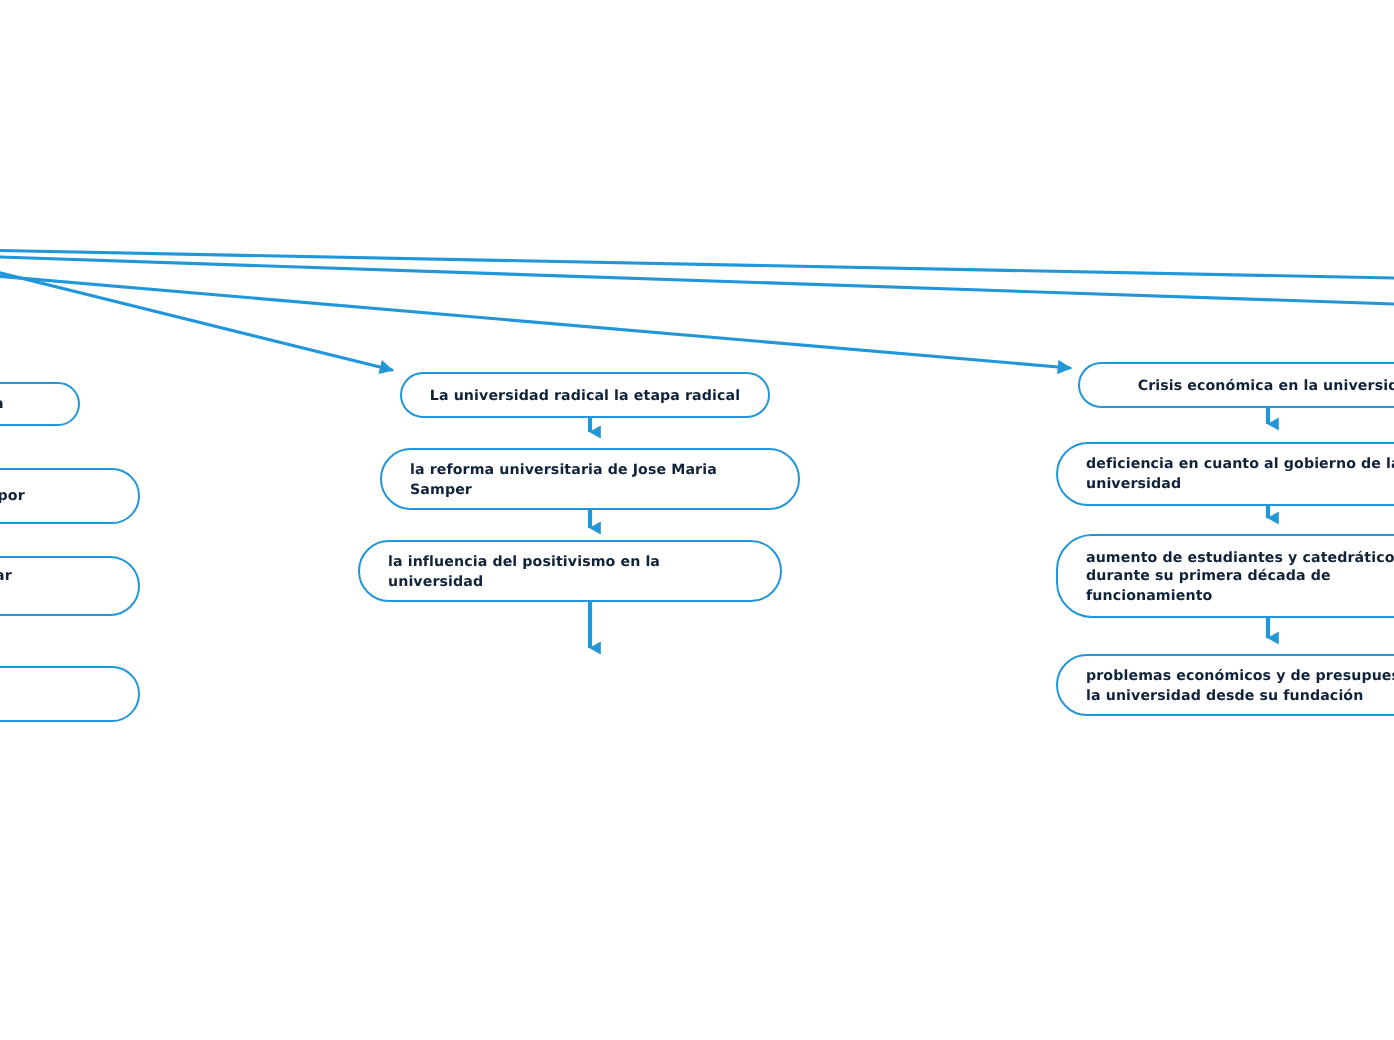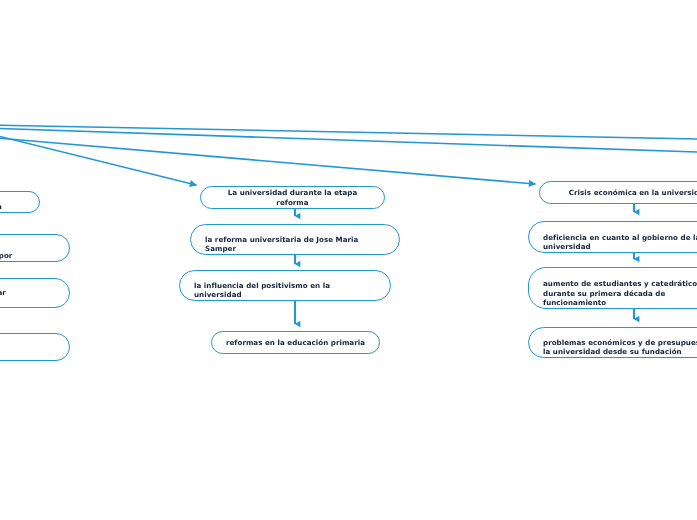--- a/index.html
+++ b/index.html
@@ -43,21 +43,20 @@
     white-space: pre-line;
     z-index: 2;
   }
   .node.center {
     justify-content: center;
     text-align: center;
   }
   .node.leftpad {
     justify-content: flex-start;
     text-align: left;
-    align-items: flex-end;
   }
   .node > span {
     display: block;
     padding: 0 14px;
   }
   .node.center > span {
     padding: 0 10px;
   }
 </style>
 </head>
@@ -106,36 +105,33 @@
   <div class="node leftpad" style="left:-52px; top:278px; width:122px; height:30px;">
     <span>ón otorgar
 ón</span>
   </div>
 
   <div class="node leftpad" style="left:-52px; top:333px; width:122px; height:28px;">
     <span>rsidad</span>
   </div>
 
   <div class="node center" style="left:200px; top:186px; width:185px; height:23px;">
-    <span>La universidad durante la etapa reforma</span>
+    <span>La universidad radical la etapa radical</span>
   </div>
 
   <div class="node leftpad" style="left:190px; top:224px; width:210px; height:31px;">
     <span>la reforma universitaria de Jose Maria
 Samper</span>
   </div>
 
   <div class="node leftpad" style="left:179px; top:270px; width:212px; height:31px;">
     <span>la influencia del positivismo en la
 universidad</span>
   </div>
 
-  <div class="node center" style="left:211px; top:331px; width:169px; height:23px;">
-    <span>reformas en la educación primaria</span>
-  </div>
 
   <div class="node center" style="left:539px; top:181px; width:200px; height:23px;">
     <span>Crisis económica en la universidad</span>
   </div>
 
   <div class="node leftpad" style="left:528px; top:221px; width:216px; height:32px;">
     <span>deficiencia en cuanto al gobierno de la
 universidad</span>
   </div>
 

